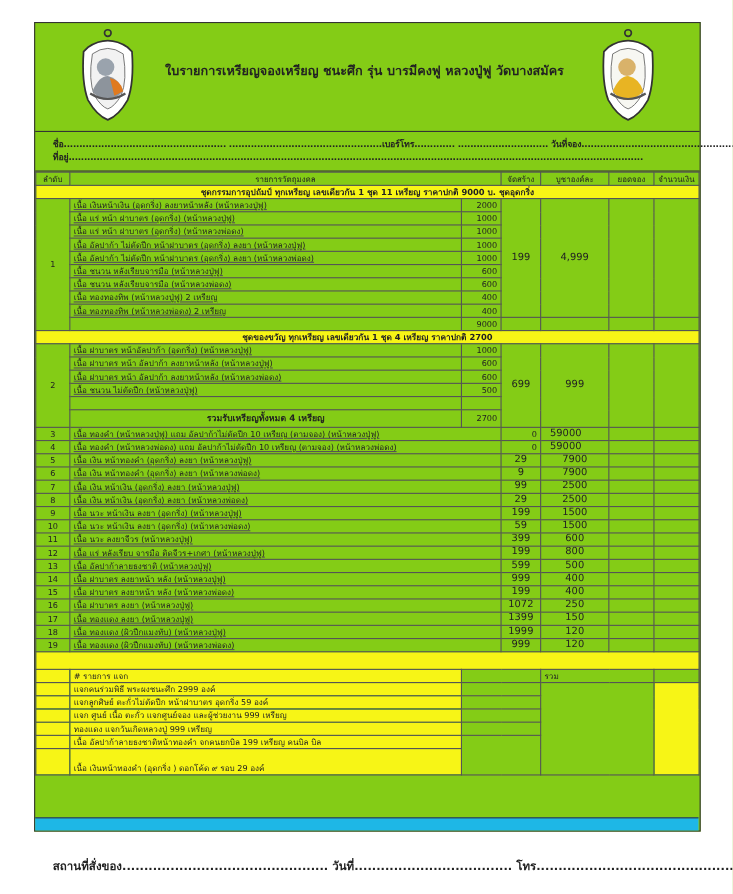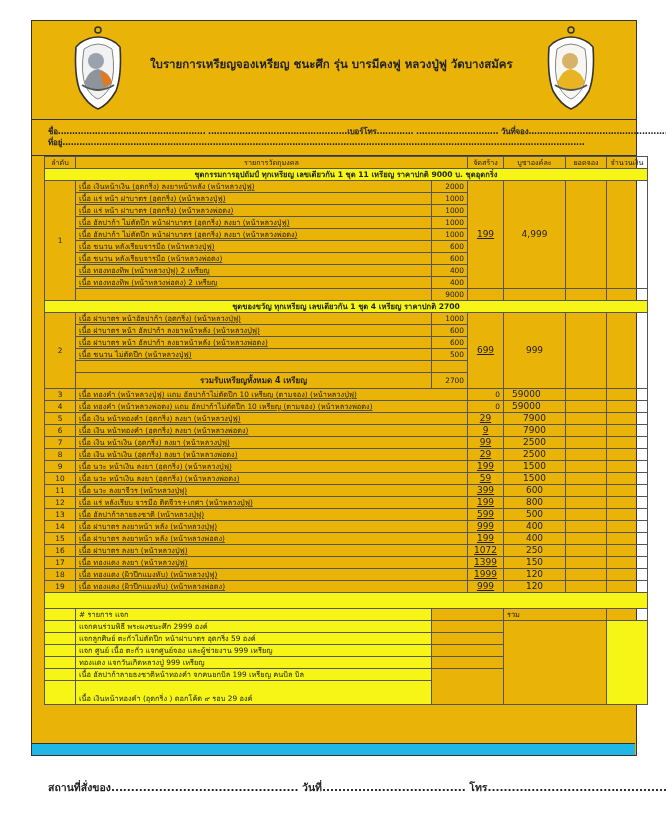--- a/index.html
+++ b/index.html
@@ -1,21 +1,21 @@
 <!DOCTYPE html>
 <html><head>
 <meta charset="utf-8">
 <style>
   * { box-sizing: border-box; margin: 0; padding: 0; }
   html, body { width: 666px; height: 813px; background: #ffffff; overflow: hidden; }
   body { font-family: "DejaVu Sans", sans-serif; color: #222; position: relative; }
 
   .sheet {
     position: absolute; left: 31px; top: 20px; width: 606px; height: 736px;
-    border: 1.5px solid #333; background: #eab308;
+    border: 1.5px solid #333; background: #84cc16;
   }
   .header {
     position: absolute; left: 0; top: 0; width: 100%; height: 99px;
     border-bottom: 1.5px solid #333;
   }
   .logo {
     position: absolute; top: 4px; width: 56px; height: 88px;
   }
   .logo.left { left: 38px; }
   .logo.right { left: 511px; }
@@ -25,30 +25,30 @@
   }
   .info {
     position: absolute; left: 0; top: 99px; width: 100%; height: 36px;
     border-bottom: 1.5px solid #333; font-size: 8px; font-weight: bold; color: #222;
   }
   .info .line { position: absolute; left: 16px; white-space: nowrap; letter-spacing: -0.2px; }
   .info .l1 { top: 5px; }
   .info .l2 { top: 16px; }
 
   table.grid {
-    position: absolute; left: 12px; top: 135px; width: 603px;
+    position: absolute; left: 0; top: 135px; width: 603px;
     border-collapse: collapse; table-layout: fixed; font-size: 7.4px; border-radius: 22px;
   }
   table.grid td {
     border: 1px solid #555; padding: 0 3px; height: 12px; line-height: 11px;
     white-space: nowrap; overflow: hidden;
   }
   .c-no { width: 31px; text-align: center; }
   .c-qtyprice { width: 36px; text-align: right; }
-  .c-made { width: 36px; text-align: center; text-decoration: underline; }
+  .c-made { width: 36px; text-align: center; }
   .c-price { width: 62px; text-align: center; }
 
   .hdr td { text-align: center; height: 13px; font-size: 7.2px; }
   .yellow td, td.yellow { background: #f7f516; }
   .section td { text-align: center; font-weight: bold; font-size: 7.6px; height: 12px; margin-top: 10px; }
   .item-text { text-decoration: underline; text-decoration-color: #555; }
   .bignum { font-size: 9px; }
   .blue { position: absolute; left: 0; top: 722px; width: 603px; height: 12px; background: #1eb7e6; border-top: 1px solid #333; }
   .footer {
     position: absolute; left: 48px; top: 779px; font-size: 10.5px; font-weight: bold; color: #222;

